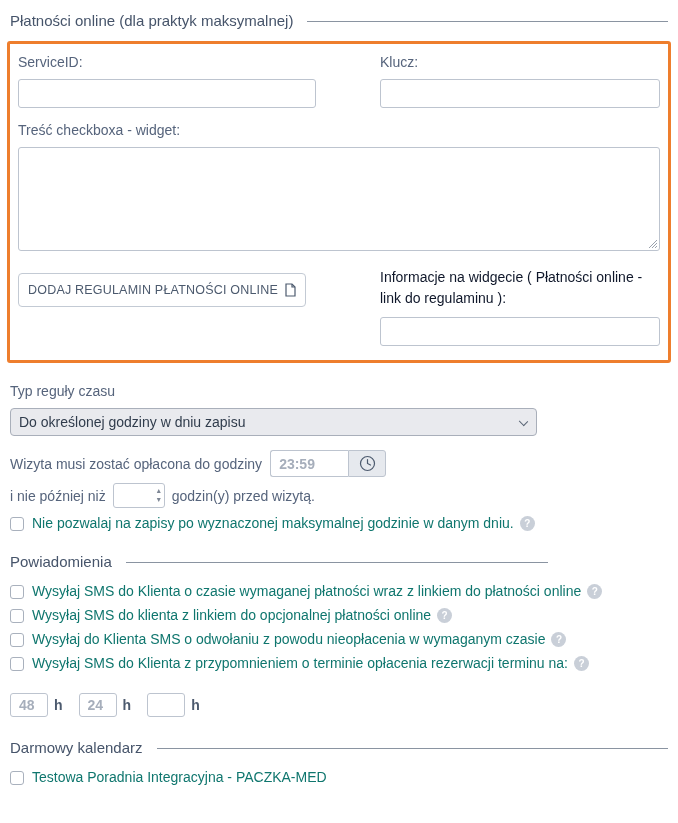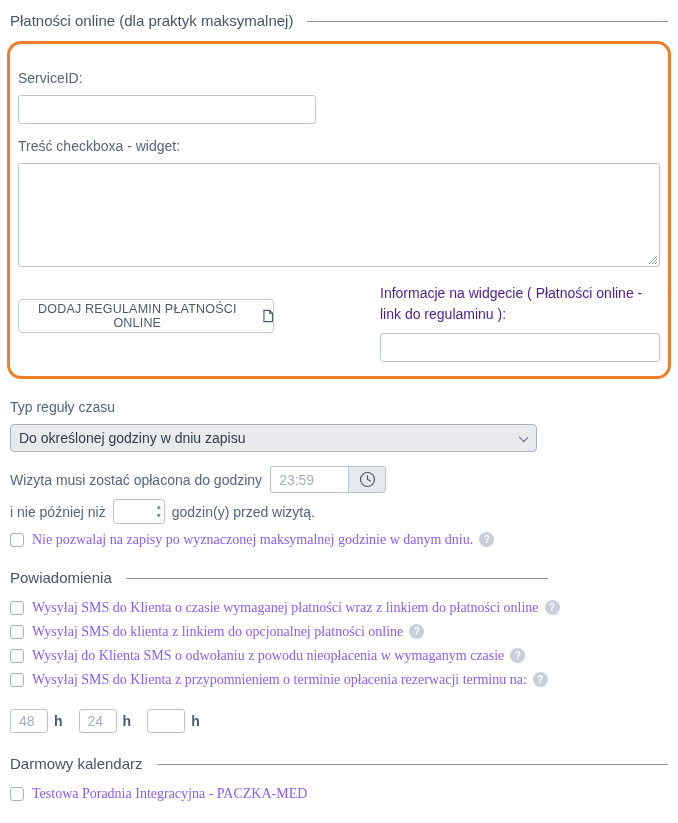--- a/index.html
+++ b/index.html
@@ -34,28 +34,29 @@
   .field-label { display:block; color:#56647c; margin-bottom: 9px; }
   input[type="text"], textarea {
     border: 1px solid #bdc4cf;
     border-radius: 3px;
     font-family: "Liberation Sans", sans-serif;
     font-size: 14px;
     color: #4d7c0f;
     padding: 4px 8px;
     outline: none;
     background: #fff;
+    font-weight: bold;
   }
   input::placeholder, textarea::placeholder { color:#a6aebb; opacity:1; }
 
   
   .payments-box {
     border: 3px solid #ee7e2d;
-    border-radius: 14px;
-    padding: 26px 8px 14px 8px;
+    border-radius: 3px;
+    padding: 10px 8px 14px 8px;
     margin: 0 -3px 20px -3px;
   }
   .two-col {
     display: grid;
     grid-template-columns: 298px 1fr;
     column-gap: 64px;
   }
   .two-col .col input[type="text"] { width: 100%; height: 29px; }
   .payments-box .textarea-wrap { position: relative; margin-bottom: 16px; }
   .payments-box textarea {
@@ -77,22 +78,22 @@
     gap: 7px;
     background: #fff;
     border: 1px solid #c3cad4;
     border-radius: 4px;
     color: #4c5a6e;
     font-family: "Liberation Sans", sans-serif;
     font-size: 12.5px;
     letter-spacing: .2px;
     cursor: pointer;
   }
-  .btn-add-regulations { width: 256px; height: 34px; margin-top: 16px; }
-  .widget-info-label { color:#4c1d95; line-height: 21px; margin-bottom: 8px; }
+  .btn-add-regulations { width: 288px; height: 34px; margin-top: 6px; }
+  .widget-info-label { color:#0f172a; line-height: 21px; margin-bottom: 8px; }
   .widget-info-input { width: 100%; height: 26px; }
 
   
   .select-wrap { position: relative; width: 527px; margin-bottom: 14px; }
   .select-box {
     width: 100%;
     height: 28px;
     background: #e9eaee;
     border: 1px solid #a9afba;
     border-radius: 4px;
@@ -139,21 +140,21 @@
   .check-row { display: flex; align-items: center; margin-bottom: 5px; }
   .checkbox {
     width: 14px; height: 14px;
     border: 1px solid #a9b1bd;
     border-radius: 3px;
     background: #fff;
     margin-right: 8px;
     flex: none;
     cursor: pointer;
   }
-  .check-row .lbl { color:#8b5cf6; line-height: 19px; font-family: Liberation Serif, serif; }
+  .check-row .lbl { color:#0f766e; line-height: 19px; }
   .help-icon {
     width: 15px; height: 15px;
     border-radius: 50%;
     background: #c9cfd8;
     color: #fff;
     font-size: 10px;
     font-weight: bold;
     display: inline-flex;
     align-items: center;
     justify-content: center;
@@ -177,20 +178,24 @@
   <span>Płatności online (dla praktyk maksymalnej)</span>
   <span class="rule"></span>
 </div>
 
 <div class="payments-box">
   <div class="two-col mb14">
     <div class="col">
       <label class="field-label">ServiceID:</label>
       <input type="text" value="" style="">
     </div>
+    <div class="col">
+      <label class="field-label">Klucz:</label>
+      <input type="text" value="" style="">
+    </div>
   </div>
 
   <label class="field-label">Treść checkboxa - widget:</label>
   <div class="textarea-wrap">
     <textarea value="" style=""></textarea>
     <svg class="resize-grip" viewBox="0 0 10 10">
       <line x1="2" y1="10" x2="10" y2="2" stroke="#9aa2ad" stroke-width="1"></line>
       <line x1="5" y1="10" x2="10" y2="5" stroke="#9aa2ad" stroke-width="1"></line>
       <line x1="8" y1="10" x2="10" y2="8" stroke="#9aa2ad" stroke-width="1"></line>
     </svg>

